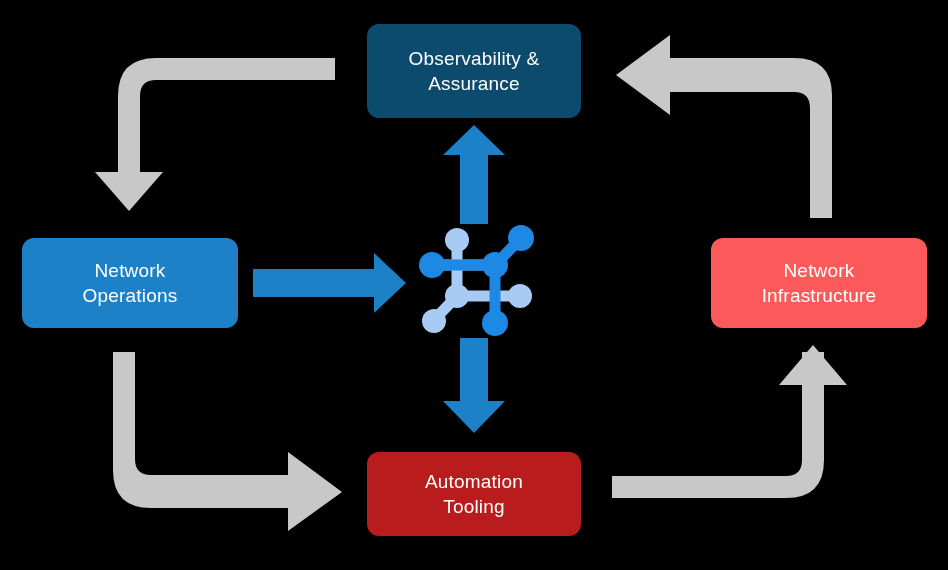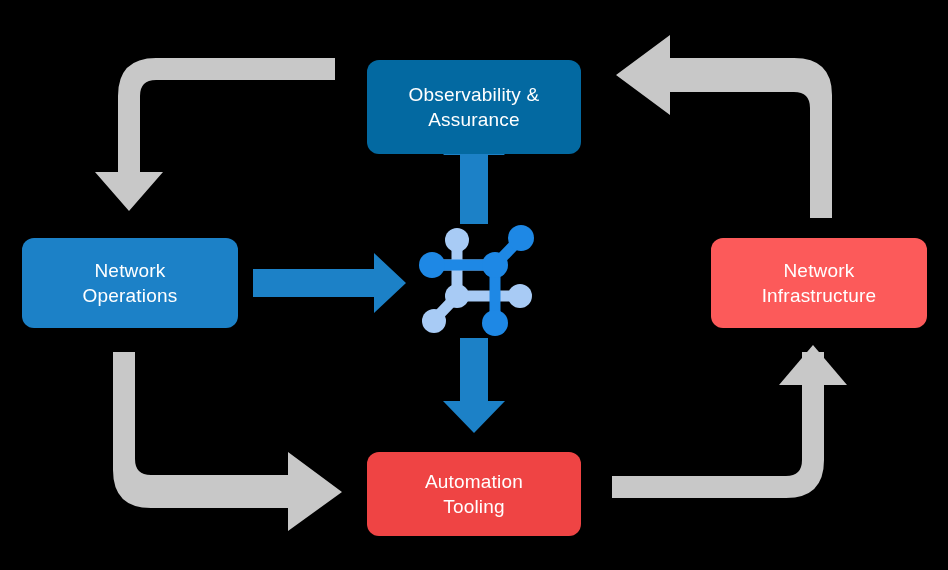--- a/index.html
+++ b/index.html
@@ -26,34 +26,33 @@
     font-size: 19px;
     line-height: 1.33;
     font-weight: 400;
     letter-spacing: 0.2px;
     box-sizing: border-box;
     padding: 4px 10px;
     white-space: pre-line;
   }
   #box-observability {
     left: 367px; top: 24px; width: 214px; height: 94px;
-    background: #0369a1;
-    margin-top: 36px;
+    background: #0c4a6e;
   }
   #box-operations {
     left: 22px; top: 238px; width: 216px; height: 90px;
     background: #1C81C7;
   }
   #box-infrastructure {
     left: 711px; top: 238px; width: 216px; height: 90px;
     background: #FC5A5A;
   }
   #box-automation {
     left: 367px; top: 452px; width: 214px; height: 84px;
-    background: #ef4444;
+    background: #b91c1c;
   }
   .svg-layer {
     position: absolute;
     left: 0; top: 0;
     width: 948px;
     height: 570px;
     pointer-events: none;
   }
 </style>
 </head>

